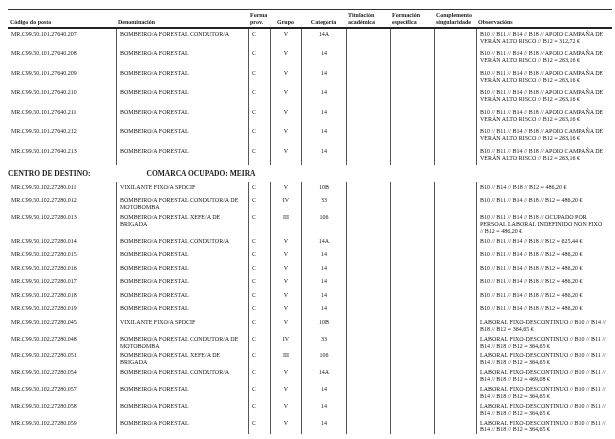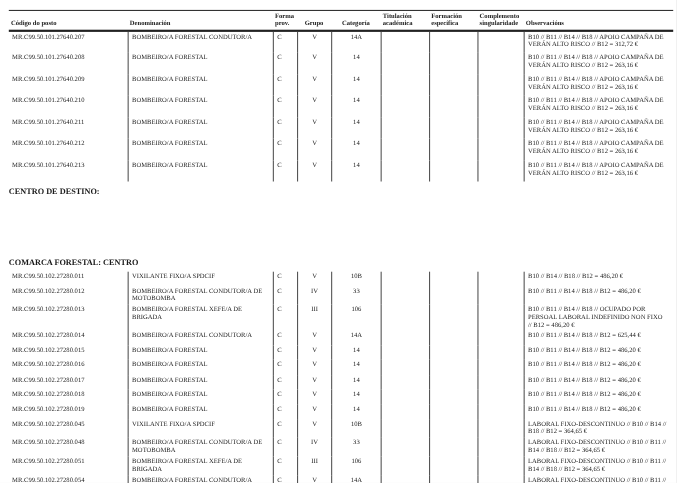--- a/index.html
+++ b/index.html
@@ -19,21 +19,21 @@
   .row{align-items:stretch;}
   .row .c{padding:2px 2px 1px 3px;}
   .row .bl{border-left:1px solid #555;}
   .c.code{white-space:nowrap;}
   .c.ctr{text-align:center;padding-left:0;padding-right:0;}
   .s0 .row{min-height:19.5px;}
   .s1 .row{min-height:13.5px;}
   .c.obs{padding-right:1px;}
   .group-header{
     display:flex;align-items:baseline;gap:56px;
-    font-weight:bold;font-size:7.5px;padding:5px 0 3px 0;flex-direction:column;
+    font-weight:bold;font-size:7.5px;padding:5px 0 3px 0;
   }
 </style>
 </head>
 <body>
 
 <div class="page">
 
   <div class="grid thead">
     <div class="hc">Código do posto</div>
     <div class="hc">Denominación</div>
@@ -131,21 +131,21 @@
       <div class="c bl ctr">V</div>
       <div class="c bl ctr">14</div>
       <div class="c bl"></div>
       <div class="c bl"></div>
       <div class="c bl"></div>
       <div class="c bl obs">B10 // B11 // B14 // B18 // APOIO CAMPAÑA DE VERÁN ALTO RISCO // B12 = 263,16 €</div>
     </div>
   </div>
     <div class="group-header">
       <span>CENTRO DE DESTINO:</span>
-      <span>COMARCA FORESTAL: CENTRO</span>
+      <span>COMARCA OCUPADO: MEIRA</span>
     </div>
   <div class="s1">
     <div class="grid row">
       <div class="c code">MR.C99.50.102.27280.011</div>
       <div class="c bl">VIXILANTE FIXO/A SPDCIF</div>
       <div class="c bl">C</div>
       <div class="c bl ctr">V</div>
       <div class="c bl ctr">10B</div>
       <div class="c bl"></div>
       <div class="c bl"></div>

